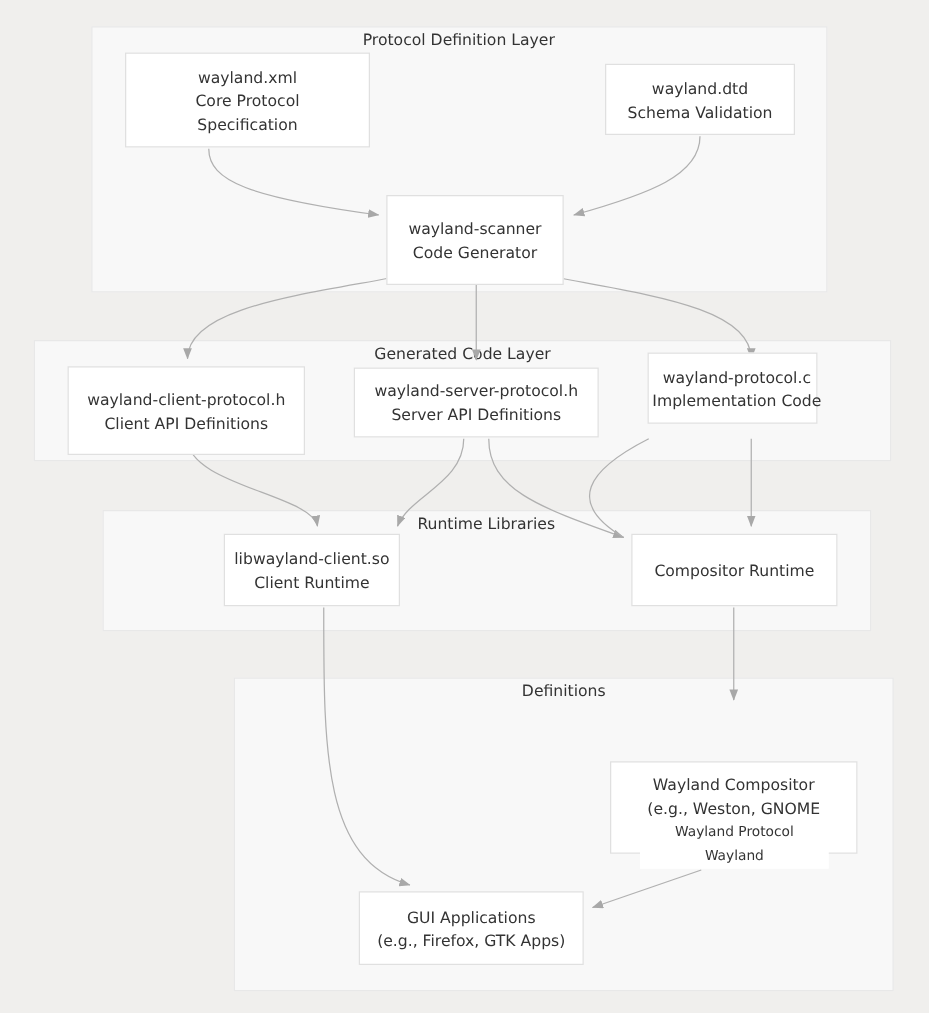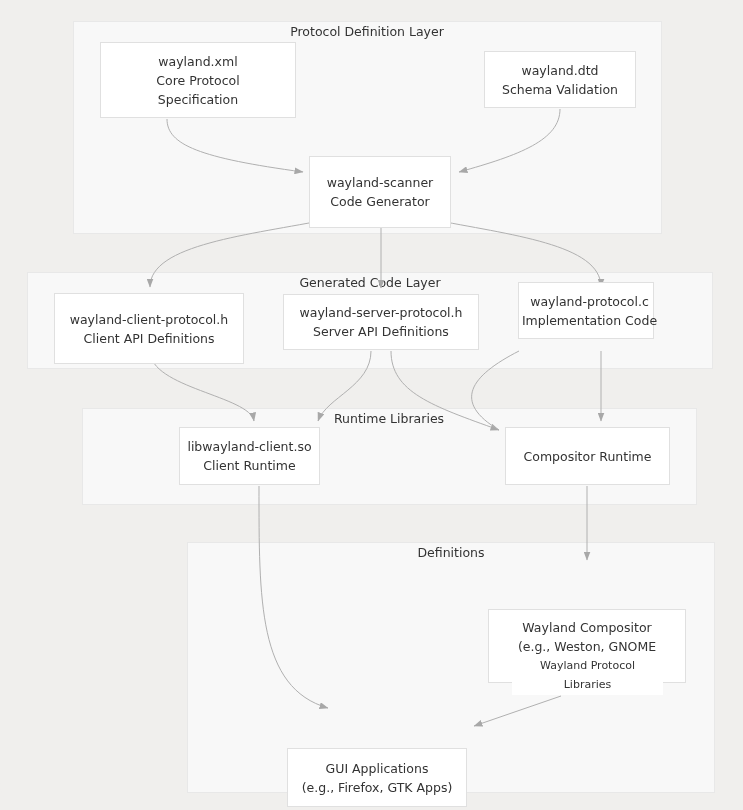--- a/index.html
+++ b/index.html
@@ -153,23 +153,23 @@
   <div class="node" style="left:505px; top:427px; width:165px; height:58px;">
     <span class="ln">Compositor Runtime</span>
   </div>
 
   <div class="node" style="left:488px; top:565px; width:198px; height:74px;margin-top:44px;">
     <span class="ln">Wayland Compositor</span>
     <span class="ln">(e.g., Weston, GNOME</span>
     <span class="ln">Shell)</span>
   </div>
 
-  <div class="node" style="left:287px; top:713px; width:180px; height:59px;margin-top:35px;">
+  <div class="node" style="left:287px; top:713px; width:180px; height:59px;">
     <span class="ln">GUI Applications</span>
     <span class="ln">(e.g., Firefox, GTK Apps)</span>
   </div>
 
   <div class="edge-label" style="left:512px; top:655px; width:151px; height:40px;">
     <span class="ln">Wayland Protocol</span>
-    <span class="ln">Libraries</span>
+    <span class="ln">Wayland</span>
   </div>
 
 </div>
 
 </body></html>

